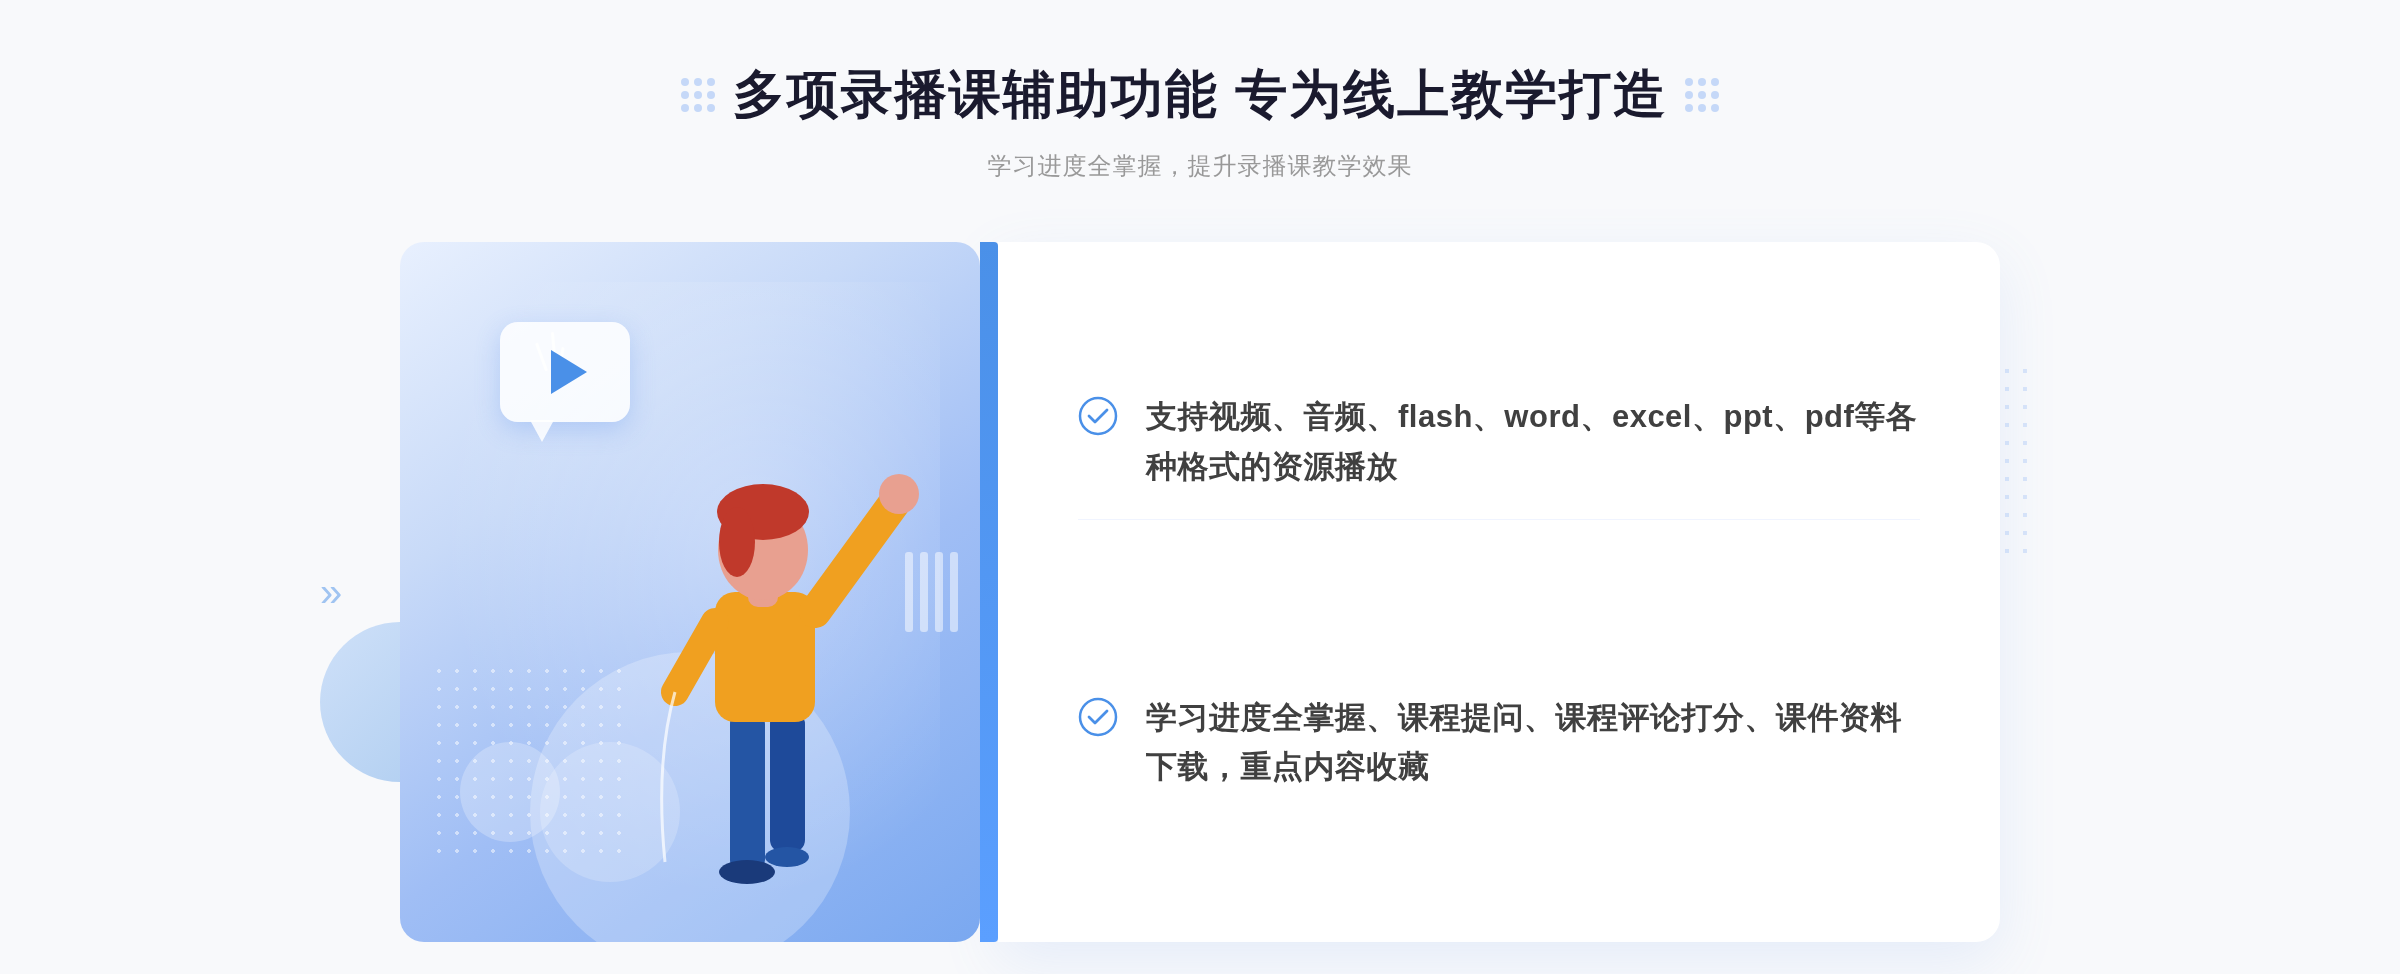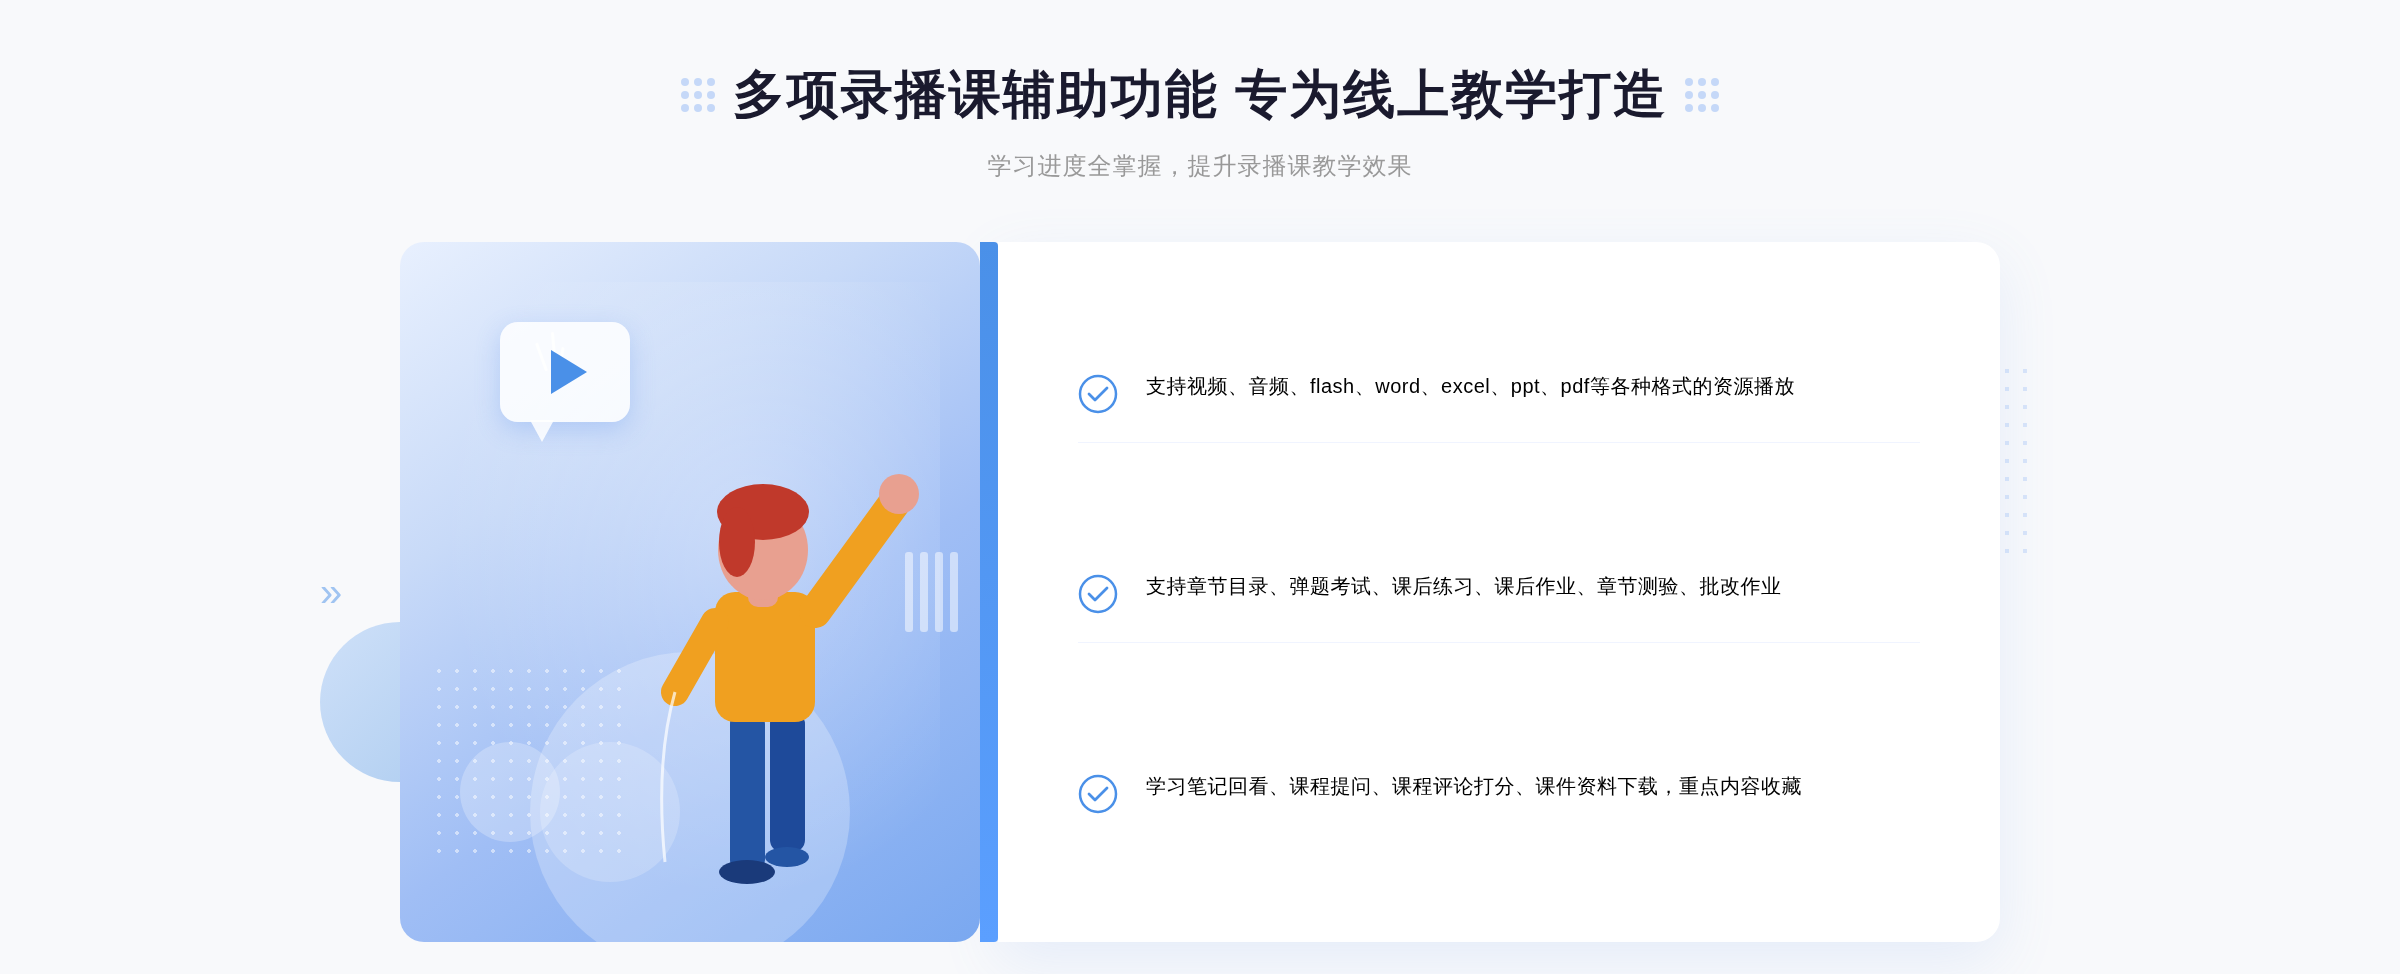--- a/index.html
+++ b/index.html
@@ -208,24 +208,24 @@
       flex-shrink: 0;
       margin-top: 4px;
     }
 
     .check-icon svg {
       width: 40px;
       height: 40px;
     }
 
     .feature-text {
-      font-size: 20px;
-      color: #000000;
+      font-size: 31px;
+      color: #404040;
       line-height: 1.6;
-      font-weight: 400;
+      font-weight: 700;
       letter-spacing: 0.5px;
     }
 
     
     .left-chevron {
       position: absolute;
       left: 20px;
       top: 50%;
       transform: translateY(-50%);
       display: flex;
@@ -425,38 +425,29 @@
       <div class="feature-item">
         <div class="check-icon">
           <svg viewBox="0 0 40 40" fill="none" xmlns="http://www.w3.org/2000/svg">
             <circle cx="20" cy="20" r="18" stroke="#4a90e8" stroke-width="2.5" fill="none"></circle>
             <polyline points="11,20 17,26 29,14" stroke="#4a90e8" stroke-width="2.8" stroke-linecap="round" stroke-linejoin="round" fill="none"></polyline>
           </svg>
         </div>
         <span class="feature-text">支持视频、音频、flash、word、excel、ppt、pdf等各种格式的资源播放</span>
       </div>
 
+
       <div class="feature-item">
         <div class="check-icon">
           <svg viewBox="0 0 40 40" fill="none" xmlns="http://www.w3.org/2000/svg">
             <circle cx="20" cy="20" r="18" stroke="#4a90e8" stroke-width="2.5" fill="none"></circle>
             <polyline points="11,20 17,26 29,14" stroke="#4a90e8" stroke-width="2.8" stroke-linecap="round" stroke-linejoin="round" fill="none"></polyline>
           </svg>
         </div>
-        <span class="feature-text">支持章节目录、弹题考试、课后练习、课后作业、章节测验、批改作业</span>
-      </div>
-
-      <div class="feature-item">
-        <div class="check-icon">
-          <svg viewBox="0 0 40 40" fill="none" xmlns="http://www.w3.org/2000/svg">
-            <circle cx="20" cy="20" r="18" stroke="#4a90e8" stroke-width="2.5" fill="none"></circle>
-            <polyline points="11,20 17,26 29,14" stroke="#4a90e8" stroke-width="2.8" stroke-linecap="round" stroke-linejoin="round" fill="none"></polyline>
-          </svg>
-        </div>
-        <span class="feature-text">学习笔记回看、课程提问、课程评论打分、课件资料下载，重点内容收藏</span>
+        <span class="feature-text">学习进度全掌握、课程提问、课程评论打分、课件资料下载，重点内容收藏</span>
       </div>
 
 
     </div>
 
   </div>
 
 </div>
 
 </body></html>

